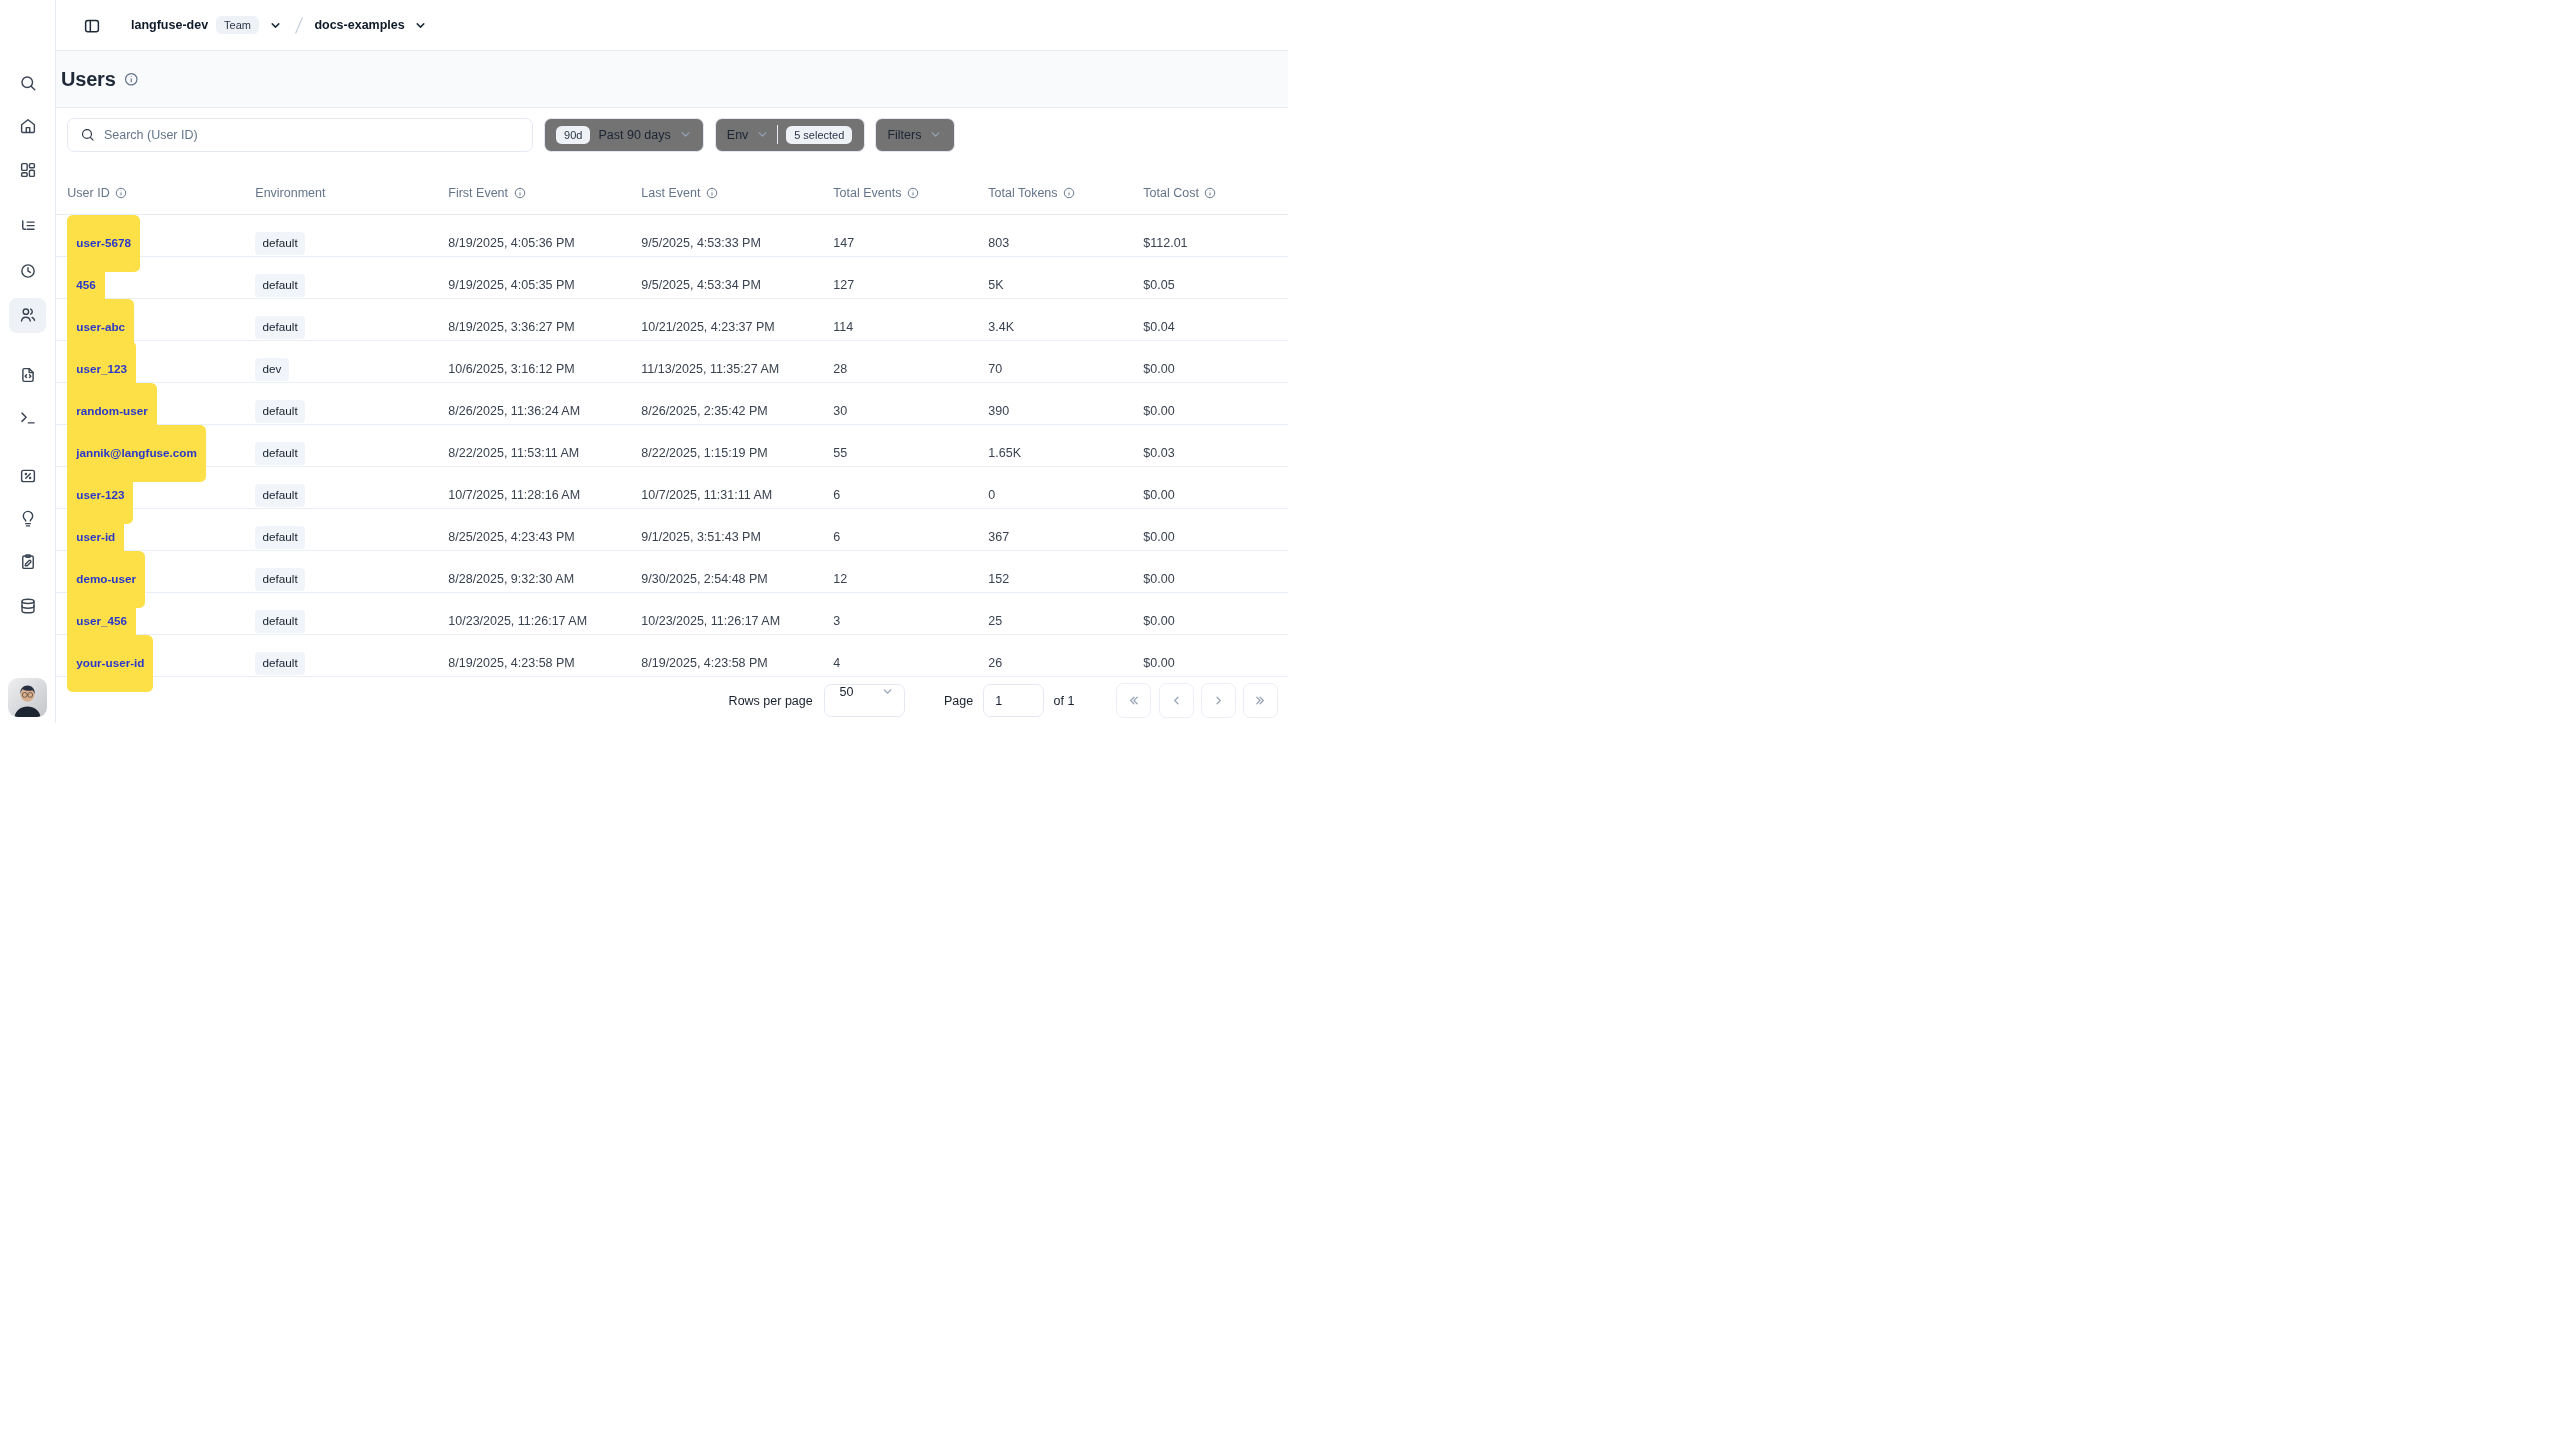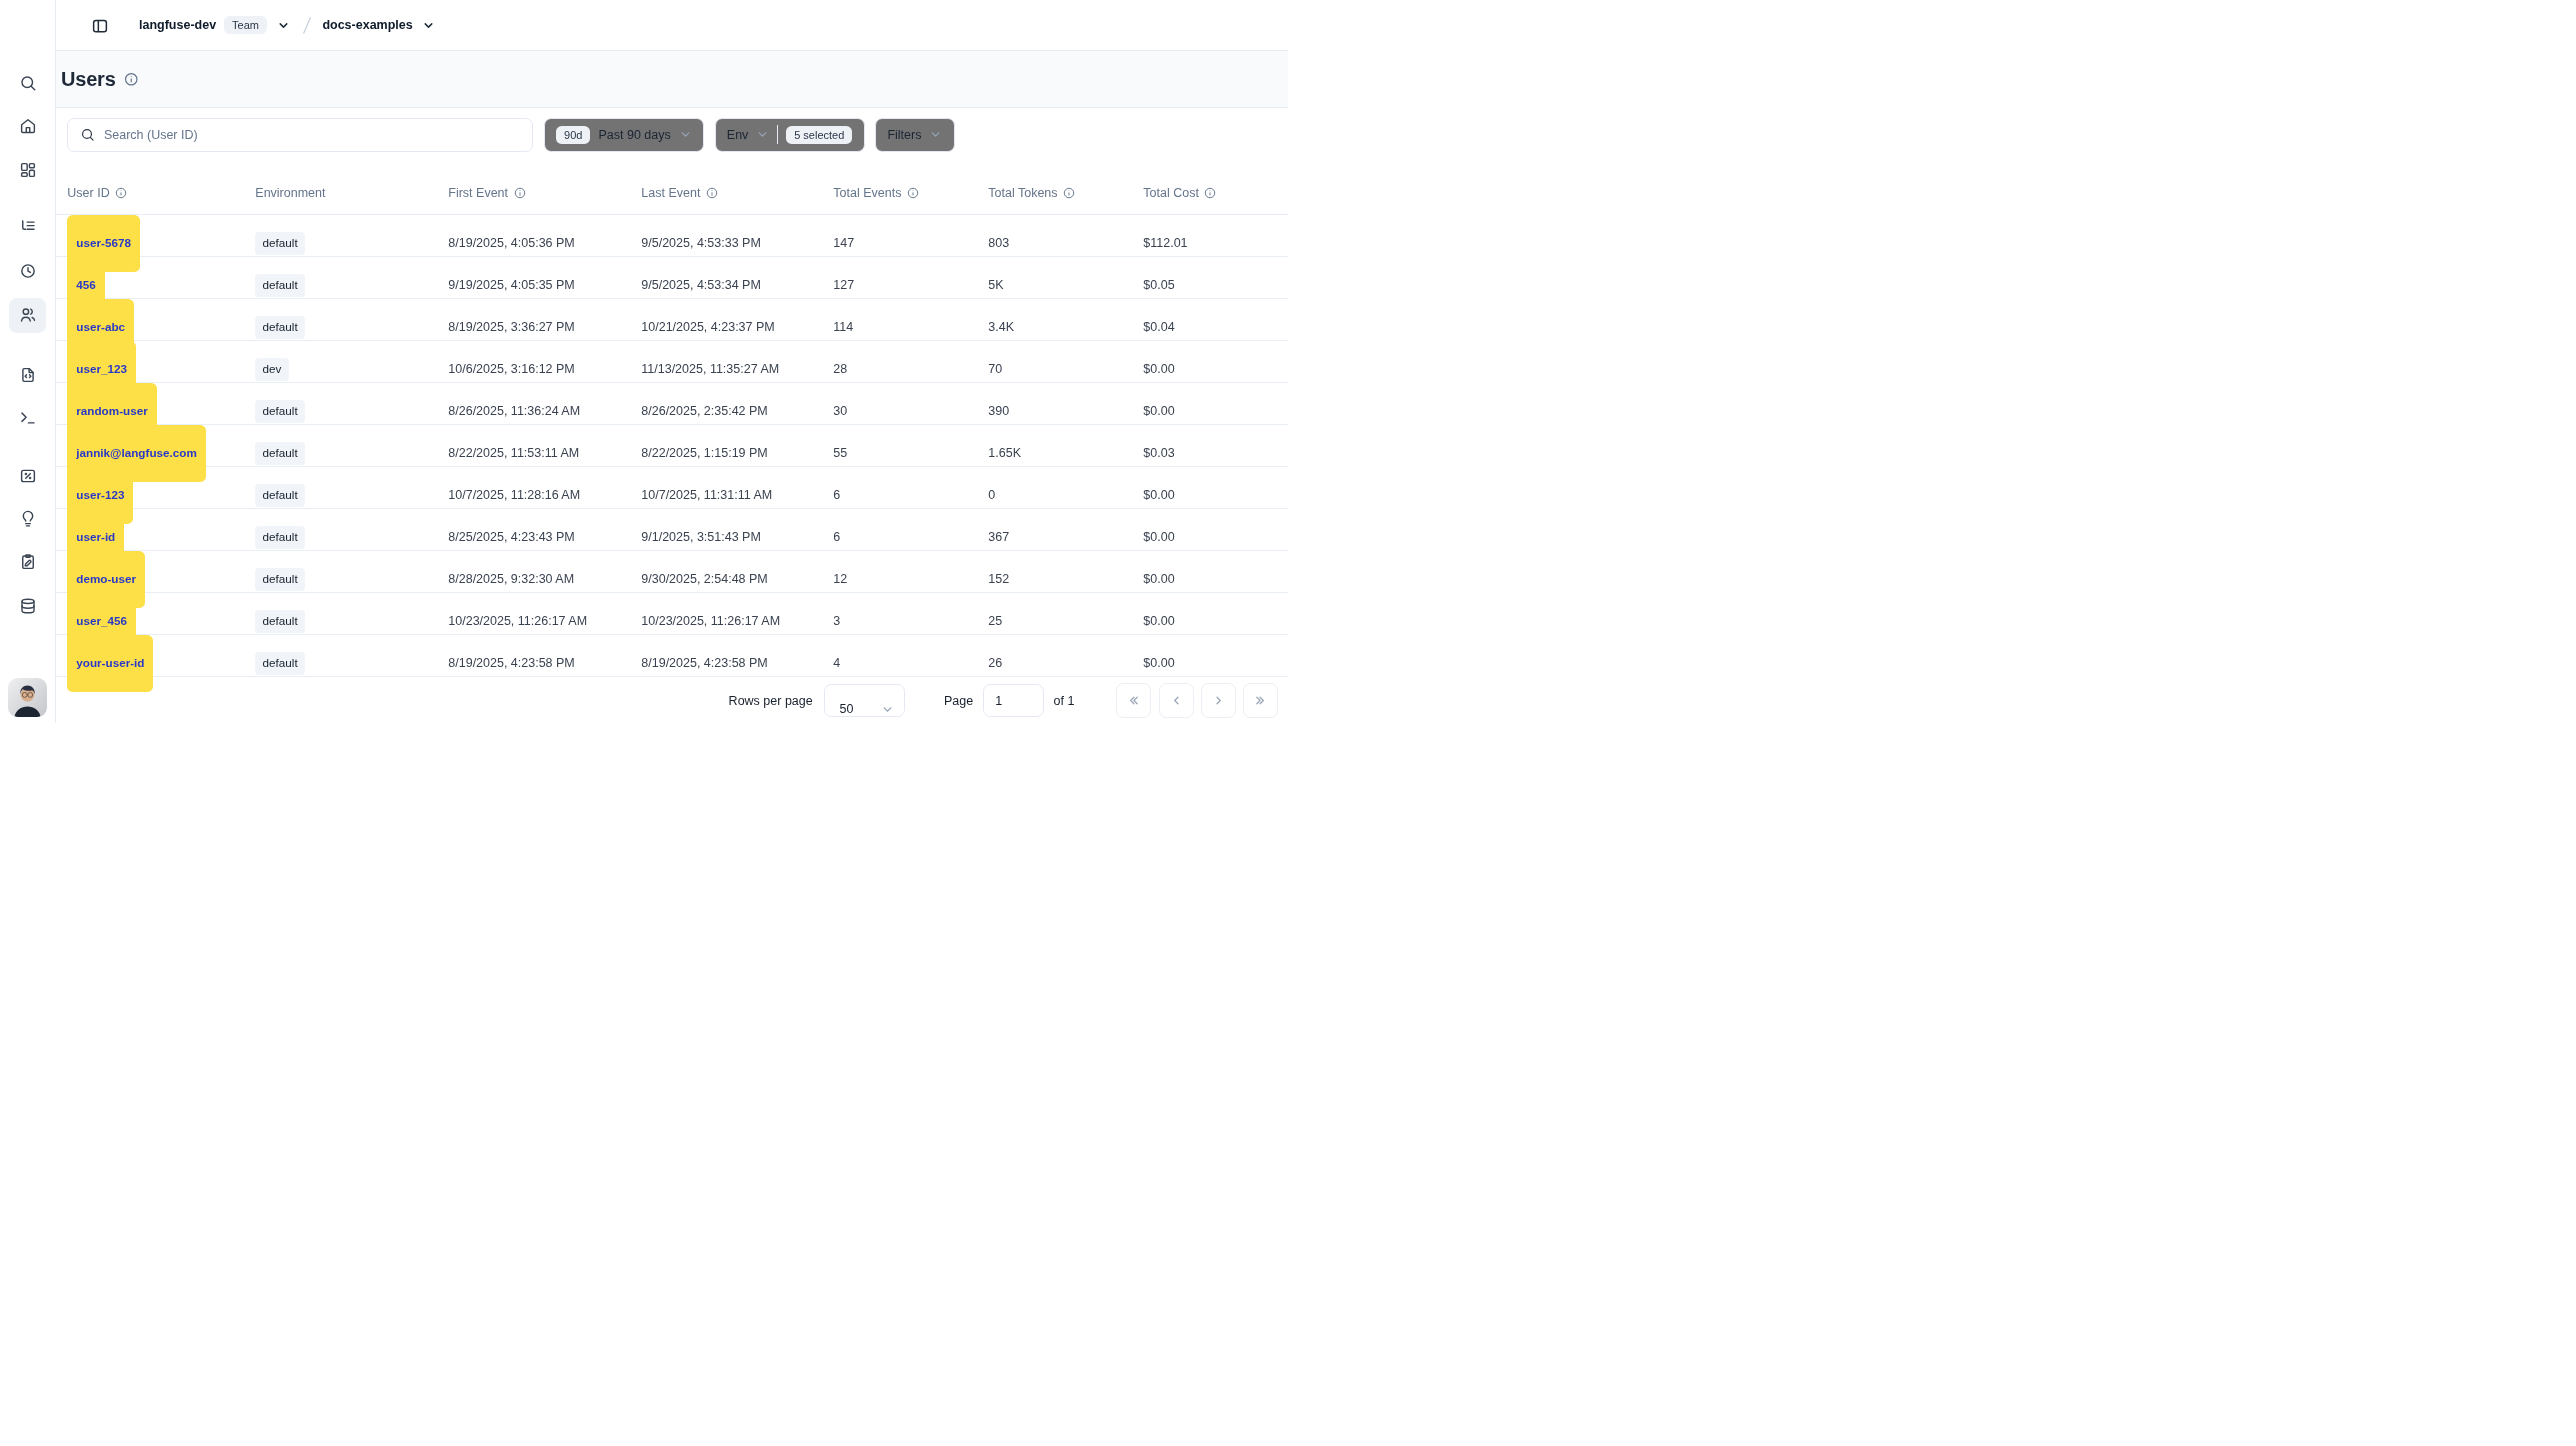--- a/index.html
+++ b/index.html
@@ -1,21 +1,21 @@
 <!DOCTYPE html>
 <html style="font-size:13px"><head>
 <meta charset="utf-8">
 <style>
   * { box-sizing: border-box; margin: 0; padding: 0; }
   html,body { width:1288px; height:723px; overflow:hidden; background:#fff;
     font-family:"Liberation Sans","DejaVu Sans",sans-serif; color:#1b2534; }
   #app { position:relative; width:1288px; height:723px; }
 
   
-  .topbar { position:absolute; left:16px; right:0; top:0; height:51px;
+  .topbar { position:absolute; left:8px; right:0; top:0; height:51px;
     border-bottom:0.8px solid #e7ecf2; display:flex; align-items:center; background:#fff; z-index:3; }
   .logo { position:absolute; left:10.5px; top:11.3px; width:27.4px; height:27.4px; }
   .panel-toggle { position:absolute; left:69px; top:11.3px; width:29px; height:29px; border:none;
     background:transparent; display:flex; align-items:center; justify-content:center; color:#1f2a37; cursor:pointer; }
   .breadcrumb { position:absolute; left:123px; display:flex; align-items:center; gap:8px; }
   .crumb-name { font-size:12.5px; font-weight:700; color:#0f1a2a; }
   .chip { background:#eef2f7; border-radius:5.6px; padding:3.2px 8px; font-size:11px; color:#2b3647; }
   .chev-btn { border:none; background:transparent; display:flex; align-items:center; color:#25303f; cursor:pointer; padding:1.6px; }
   .slash { display:flex; align-items:center; margin:0 1.6px; }
 
@@ -60,21 +60,21 @@
   .trow { height:42px; border-bottom:0.8px solid #e9eef4; padding-left:11.3px; cursor:pointer; }
   .cell { font-size:12.5px; color:#3a4250; }
   .badge { display:inline-block; border-radius:5.6px; line-height:1.25; }
   .badge-user { background:#fde047; color:#2a38c8; font-weight:700; font-size:11.7px; padding:21px 9px; }
   .badge-env { background:#f1f5f9; color:#16202e; font-size:11.7px; padding:4px 7.3px; border-radius:4px; }
 
   
   .footer { height:47px; display:flex; align-items:center; justify-content:flex-end; padding-right:9.7px; }
   .flabel { font-size:12.5px; color:#18202e; }
   .fselect { width:81px; height:33px; border:0.8px solid #e4e9f1; border-radius:7.3px; margin:0 39px 0 11.3px;
-    display:flex; align-items:flex-end; justify-content:space-between; padding:0 9.7px 0 14.5px; background:#fff;
+    display:flex; align-items:flex-start; justify-content:space-between; padding:0 9.7px 0 14.5px; background:#fff;
     font-size:12.5px; color:#18202e; cursor:pointer; }
   .fselect .chev { color:#94a3b8; display:flex; }
   .pageinput { width:61px; height:33px; border:0.8px solid #e4e9f1; border-radius:7.3px; margin:0 9.7px;
     padding:0 11.3px; font-size:12.5px; color:#18202e; outline:none; font-family:inherit; }
   .pgbtns { display:flex; gap:7.3px; margin-left:42px; }
   .pgbtn { width:35px; height:35px; border:0.8px solid #eaeff5; border-radius:7.3px; background:#fff;
     display:flex; align-items:center; justify-content:center; color:#9aa6b6; cursor:default; }
 </style>
 </head>
 <body>

